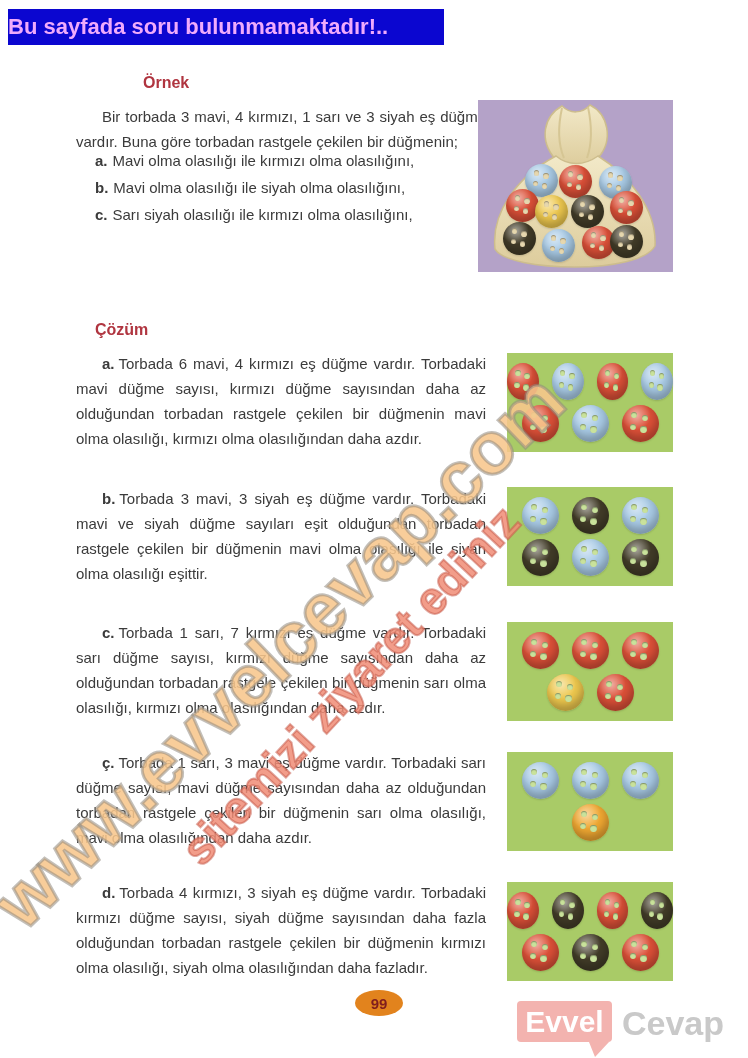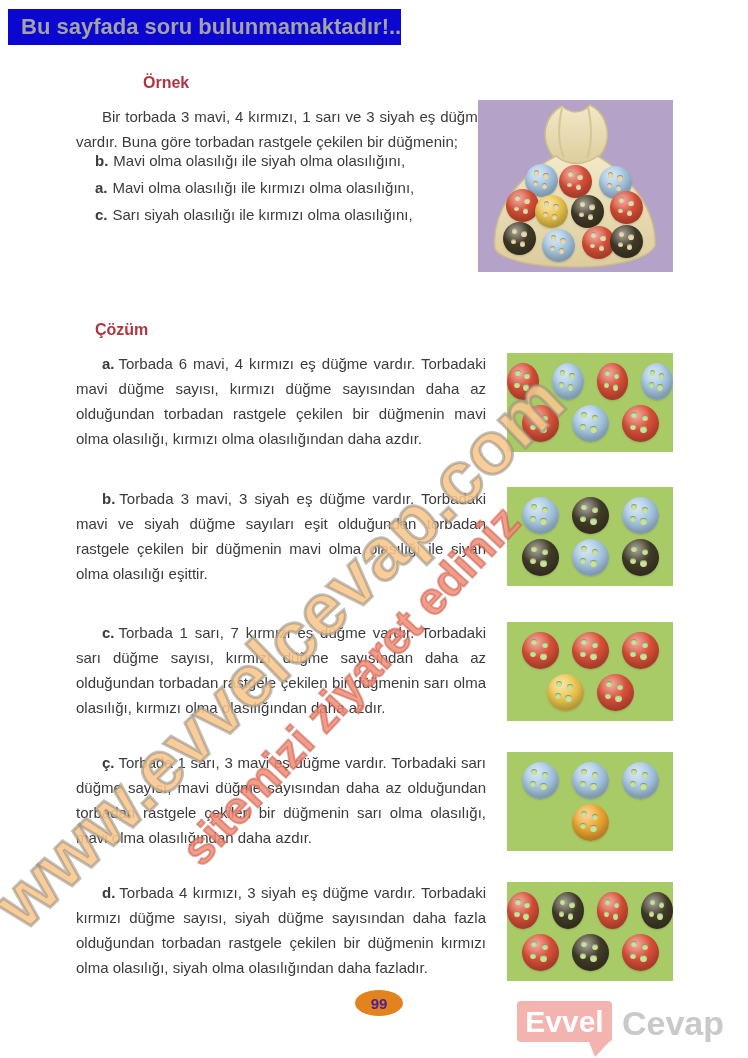--- a/index.html
+++ b/index.html
@@ -2,23 +2,23 @@
 <html style="--btn-red: #dc5038; --btn-blue: #a9cbe6; --btn-black: #423c28; --btn-yellow: #eec84e; --btn-orange: #f0a832;"><head>
 <meta charset="utf-8">
 <style>
   html,body{margin:0;padding:0;}
   body{
     width:748px;height:1058px;position:relative;background:#ffffff;
     font-family:"Liberation Sans", sans-serif;color:#3b3b3b;overflow:hidden;
   }
   
   .header-bar{
-    position:absolute;left:8px;top:9px;width:393px;height:36px;
-    background:#0b06d0;color:#a3a3a3;font-size:22px;font-weight:600;
-    line-height:36px;padding-left:13px;box-sizing:border-box;white-space:nowrap;
+    position:absolute;left:8px;top:9px;width:436px;height:36px;
+    background:#0b06d0;color:#f0abfc;font-size:22px;font-weight:600;
+    line-height:36px;box-sizing:border-box;white-space:nowrap;
   }
   
   .section-heading{
     position:absolute;left:95px;color:#b03540;font-size:16px;font-weight:bold;
   }
   
   .intro, .para{
     position:absolute;left:68px;width:410px;font-size:15px;line-height:25px;
     text-align:justify;margin:8px;
   }
@@ -63,21 +63,21 @@
     color:rgba(247,198,140,.88);-webkit-text-stroke:3px rgba(146,138,128,.55);
   }
   .wm2{
     position:absolute;left:190px;top:830px;transform:rotate(-47deg);transform-origin:0 50%;
     font-size:46px;font-weight:bold;white-space:nowrap;
     color:rgba(240,140,118,.85);-webkit-text-stroke:2px rgba(196,86,70,.5);
   }
   
   .page-badge{
     position:absolute;left:355px;top:990px;width:48px;height:26px;border-radius:50%;
-    background:#e2831d;color:#4c1d95;font-size:15px;font-weight:bold;
+    background:#e2831d;color:#7f1d1d;font-size:15px;font-weight:bold;
     display:flex;align-items:center;justify-content:center;
   }
   .logo{position:absolute;left:517px;top:1001px;height:57px;}
   .logo-box{
     position:absolute;left:0;top:0;width:95px;height:41px;background:#f3b3af;
     border-radius:4px;color:#ffffff;font-size:30px;font-weight:bold;
     display:flex;align-items:center;justify-content:center;
   }
   .logo-tail{
     position:absolute;left:72px;top:41px;width:0;height:0;
@@ -91,22 +91,22 @@
 </head>
 <body>
 
 <div class="header-bar">Bu sayfada soru bulunmamaktadır!..</div>
 
 <div class="section-heading" style="top:74px;margin-left:48px;">Örnek</div>
 
 <p class="intro" style="top:96px;">Bir torbada 3 mavi, 4 kırmızı, 1 sarı ve 3 siyah eş düğme vardır. Buna göre torbadan rastgele çekilen bir düğmenin;</p>
 
 <div class="items">
+  <p><b>a.</b><span>Mavi olma olasılığı ile kırmızı olma olasılığını,</span></p>
   <p><b>b.</b><span>Mavi olma olasılığı ile siyah olma olasılığını,</span></p>
-  <p><b>a.</b><span>Mavi olma olasılığı ile kırmızı olma olasılığını,</span></p>
   <p><b>c.</b><span>Sarı siyah olasılığı ile kırmızı olma olasılığını,</span></p>
 </div>
 
 <div class="bag-figure">
   <svg width="195" height="172" viewBox="0 0 195 172">
     <defs>
       <linearGradient id="sack" x1="0" y1="0" x2="0" y2="1">
         <stop offset="0" stop-color="#f2e9c8"></stop>
         <stop offset="1" stop-color="#ddcc9c"></stop>
       </linearGradient>

